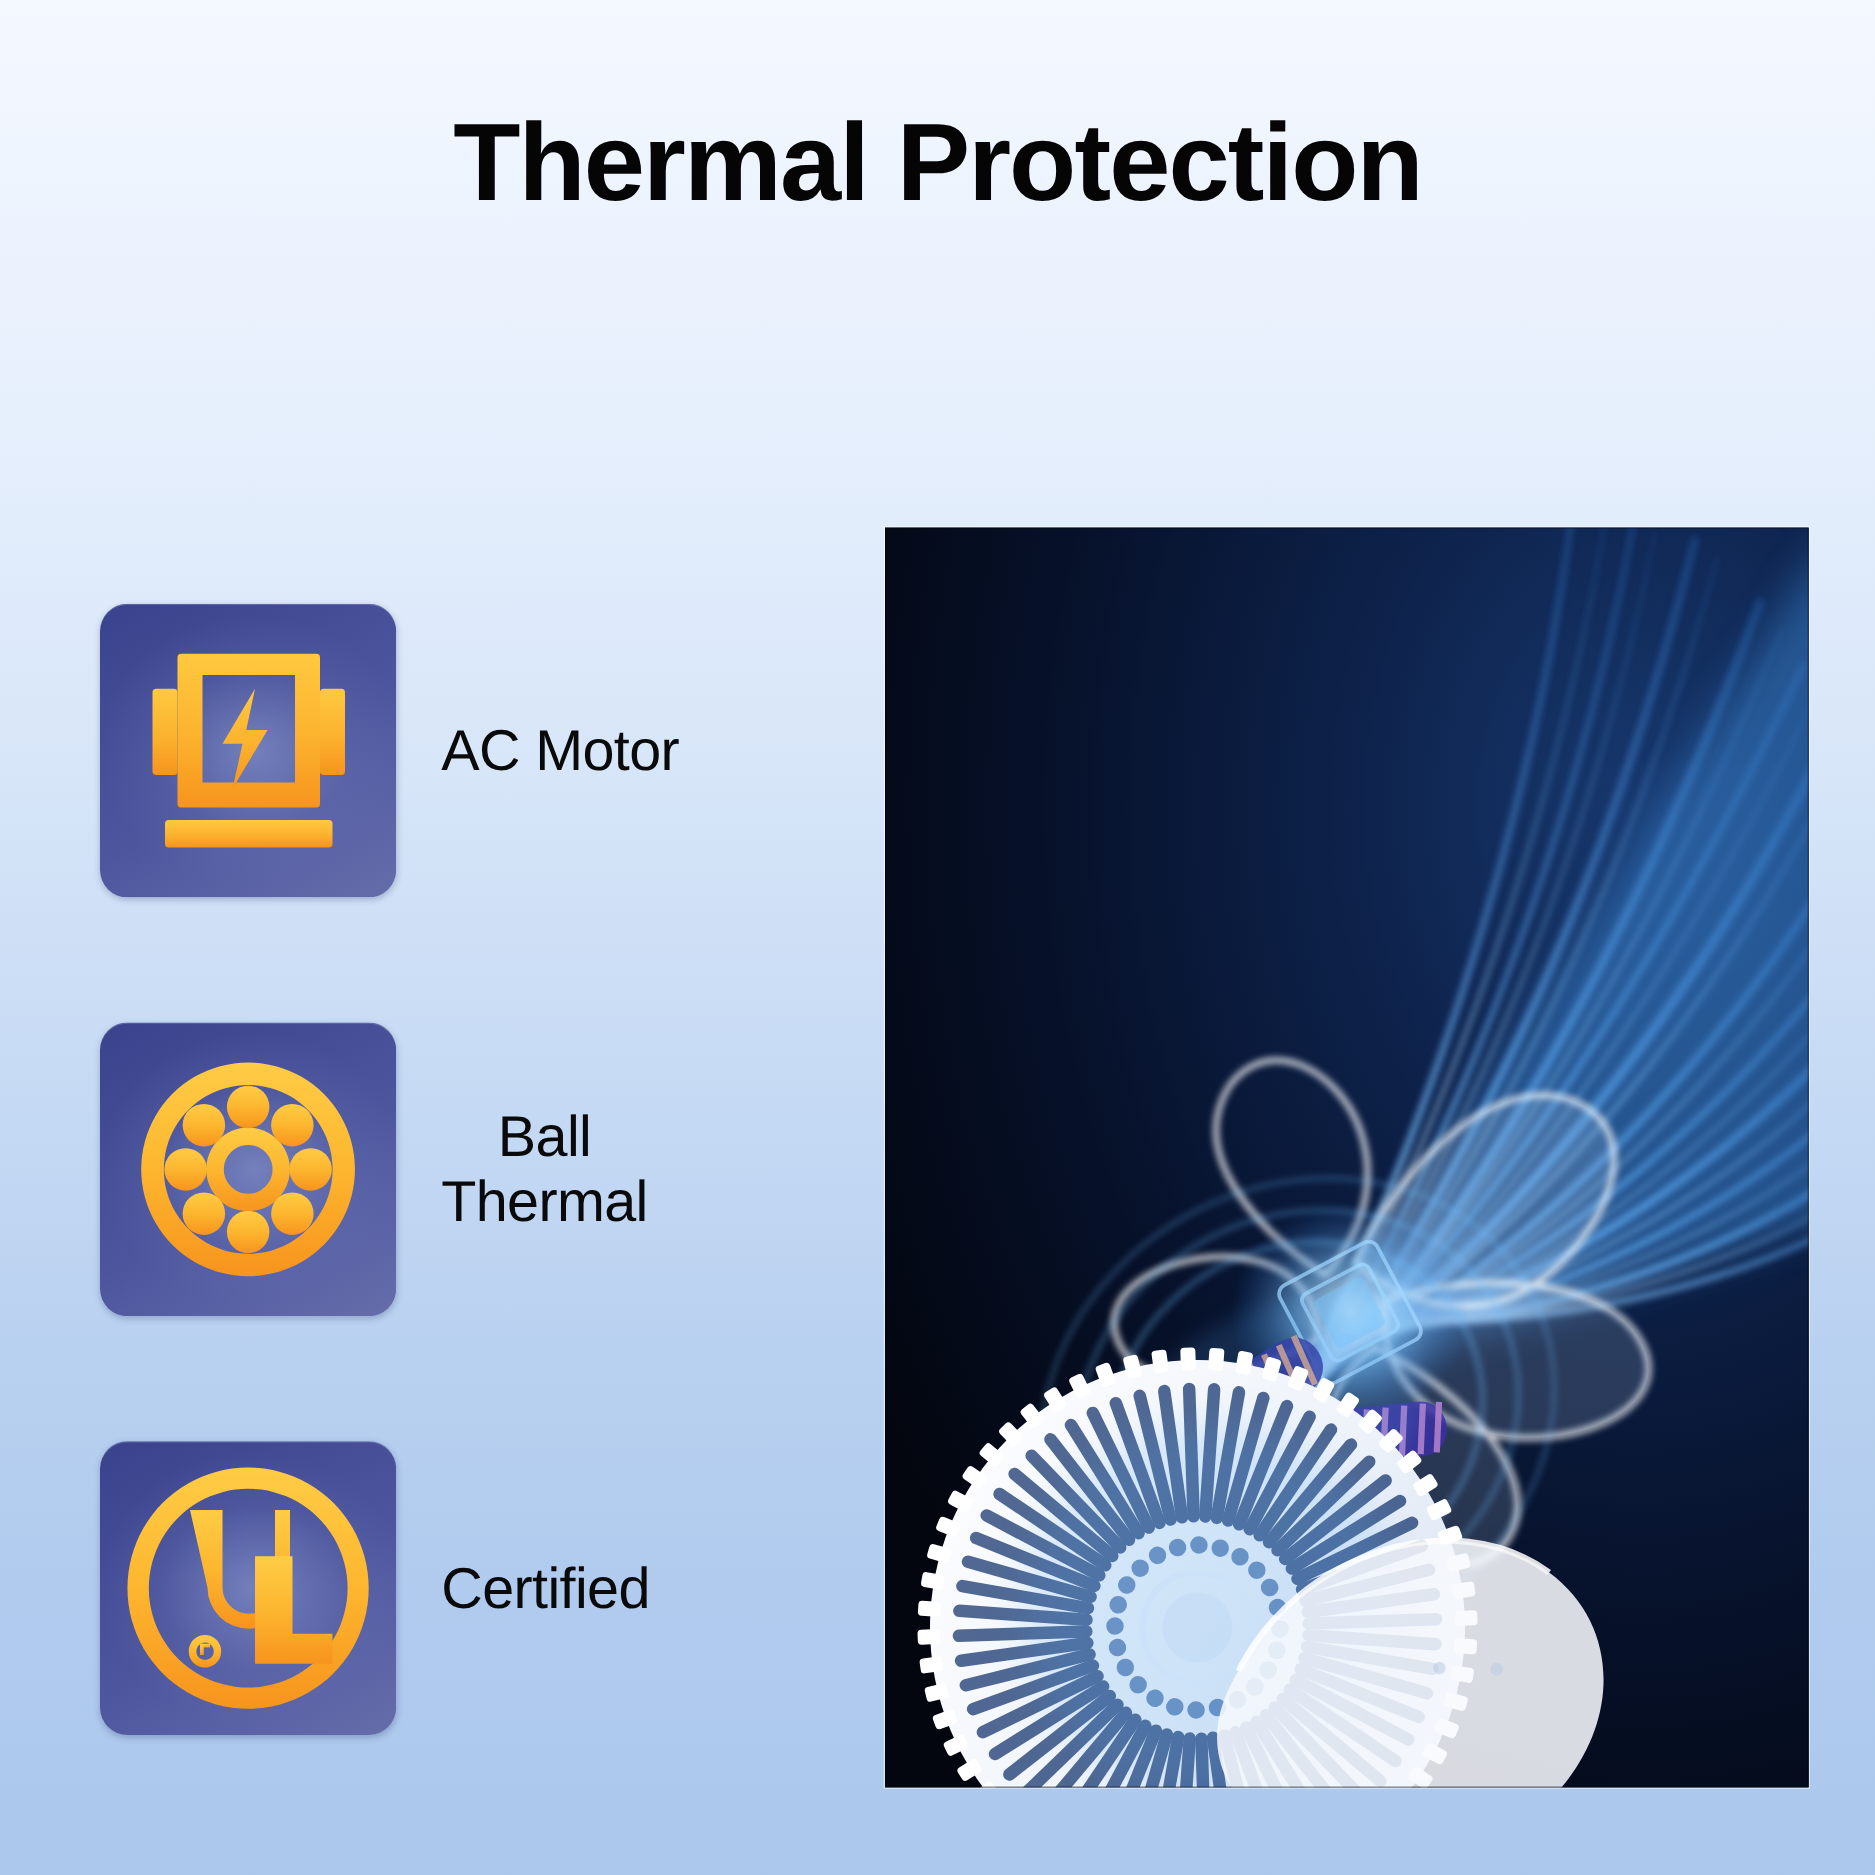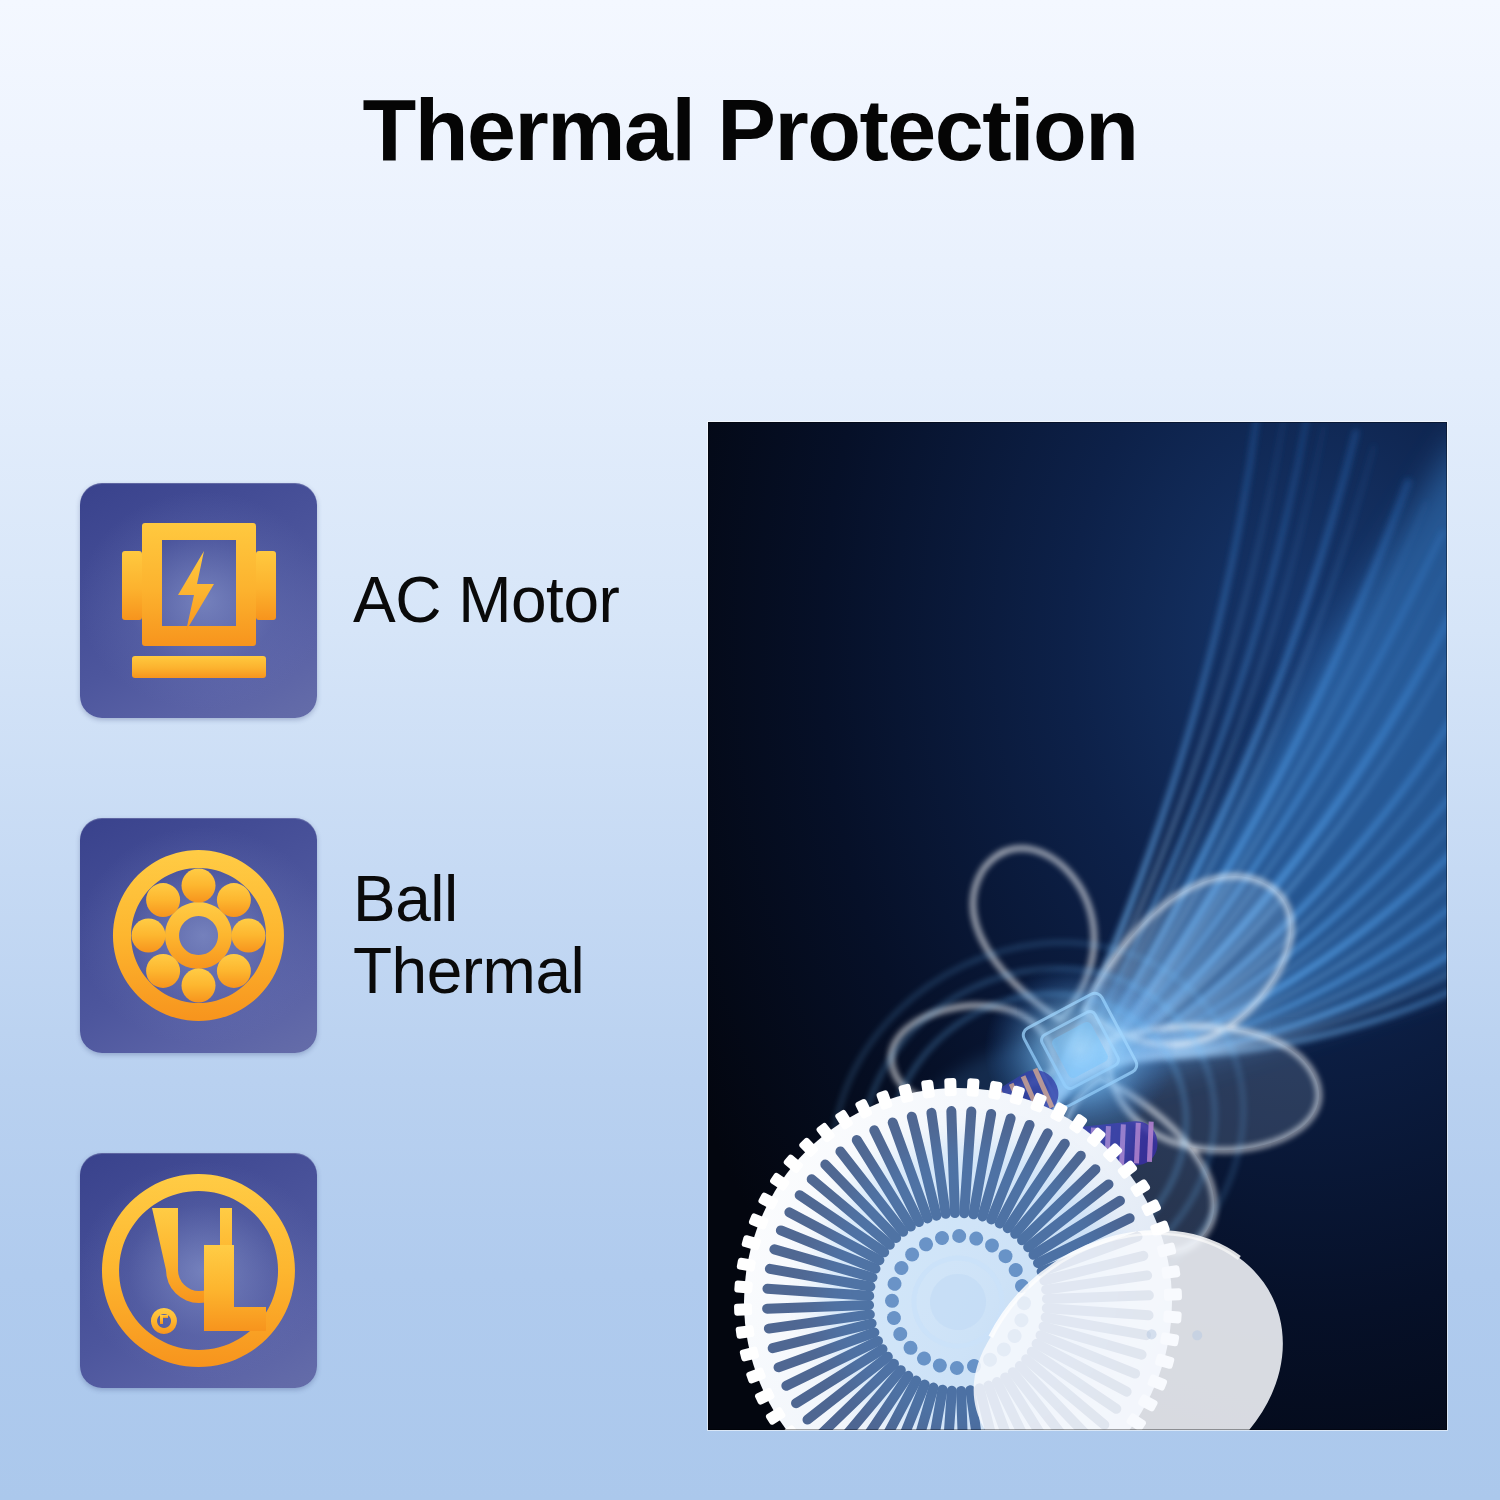--- a/index.html
+++ b/index.html
@@ -62,27 +62,27 @@
     background:
       radial-gradient(ellipse 70% 62% at 52% 50%, rgba(150,165,215,0.55) 0%, rgba(110,122,185,0.22) 45%, rgba(60,70,145,0.0) 75%),
       linear-gradient(150deg, #39428c 0%, #434c95 28%, #4d569d 55%, #5a62a6 78%, #656da9 100%);
     box-shadow: 0 2px 5px rgba(40,55,110,0.28),
                 inset 0 1px 0 rgba(255,255,255,0.18);
     overflow: hidden;
   }
   .icon-tile svg { display: block; width: 100%; height: 100%; }
 
   .feature-label {
-    font-size: 64px;
+    font-size: 46px;
     font-weight: 400;
     color: #0a0a0a;
     line-height: 1.12;
     letter-spacing: -0.5px;
   }
-  .feature-label .l2 { display: block; }
+  .feature-label .l2 { display: block; text-align: center; }
 
   
   .product-panel {
     position: absolute;
     left: 708px;
     top: 422px;
     width: 739px;
     height: 1008px;
     overflow: hidden;
     background: #050b1c;
@@ -188,20 +188,21 @@
 
             <path d="M84 155 a13 13 0 1 1 -0.1 0 z
                      M84 161 a7 7 0 1 0 0.1 0 z" fill-rule="evenodd"></path>
             <rect x="80" y="162" width="8" height="3"></rect>
             <rect x="80" y="162" width="3" height="9"></rect>
           </g>
         </svg>
       </span>
     </div>
     <div class="feature-label">
+      <span class="l2">Certified</span>
     </div>
   </div>
 
 </div>
 
 <div class="product-panel">
   <span>
   <svg viewBox="0 0 739 1008" xmlns="http://www.w3.org/2000/svg">
     <defs>
 

